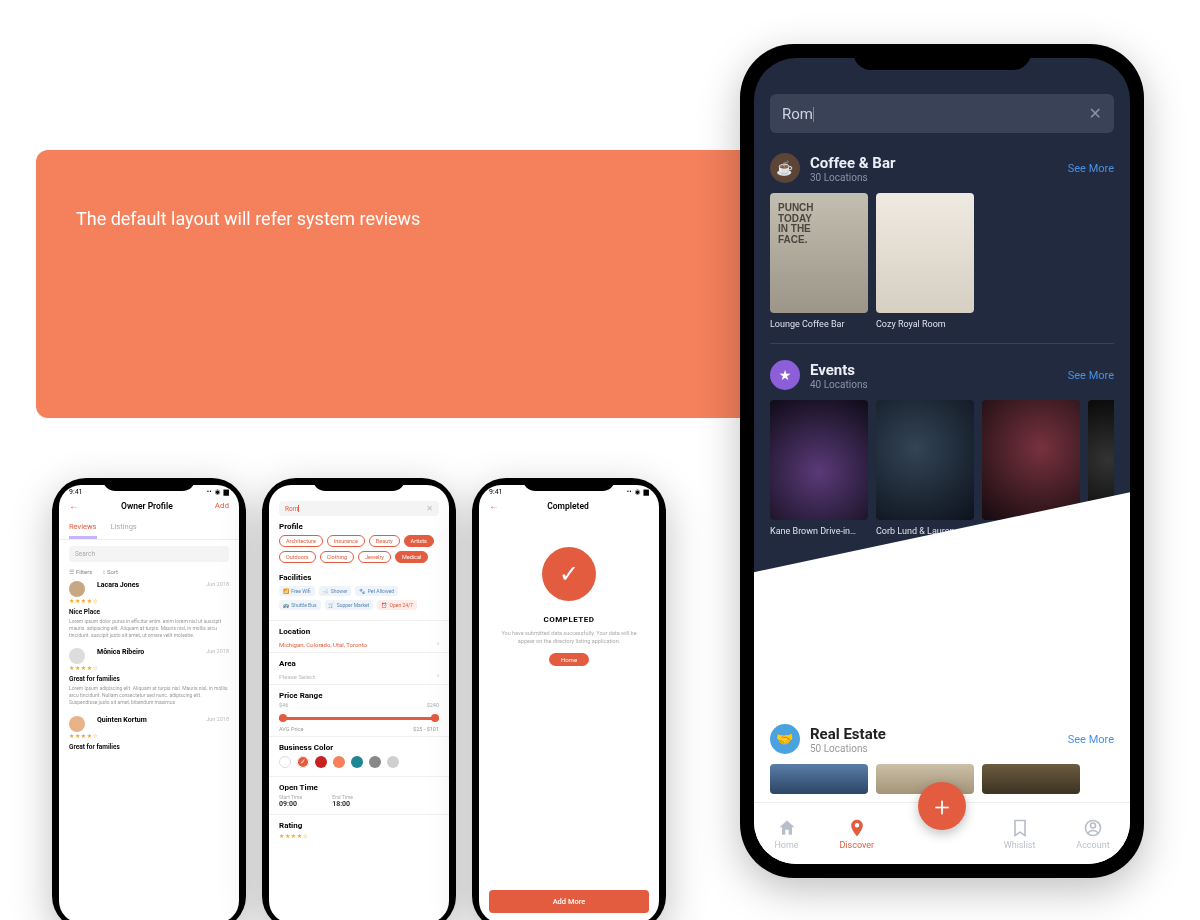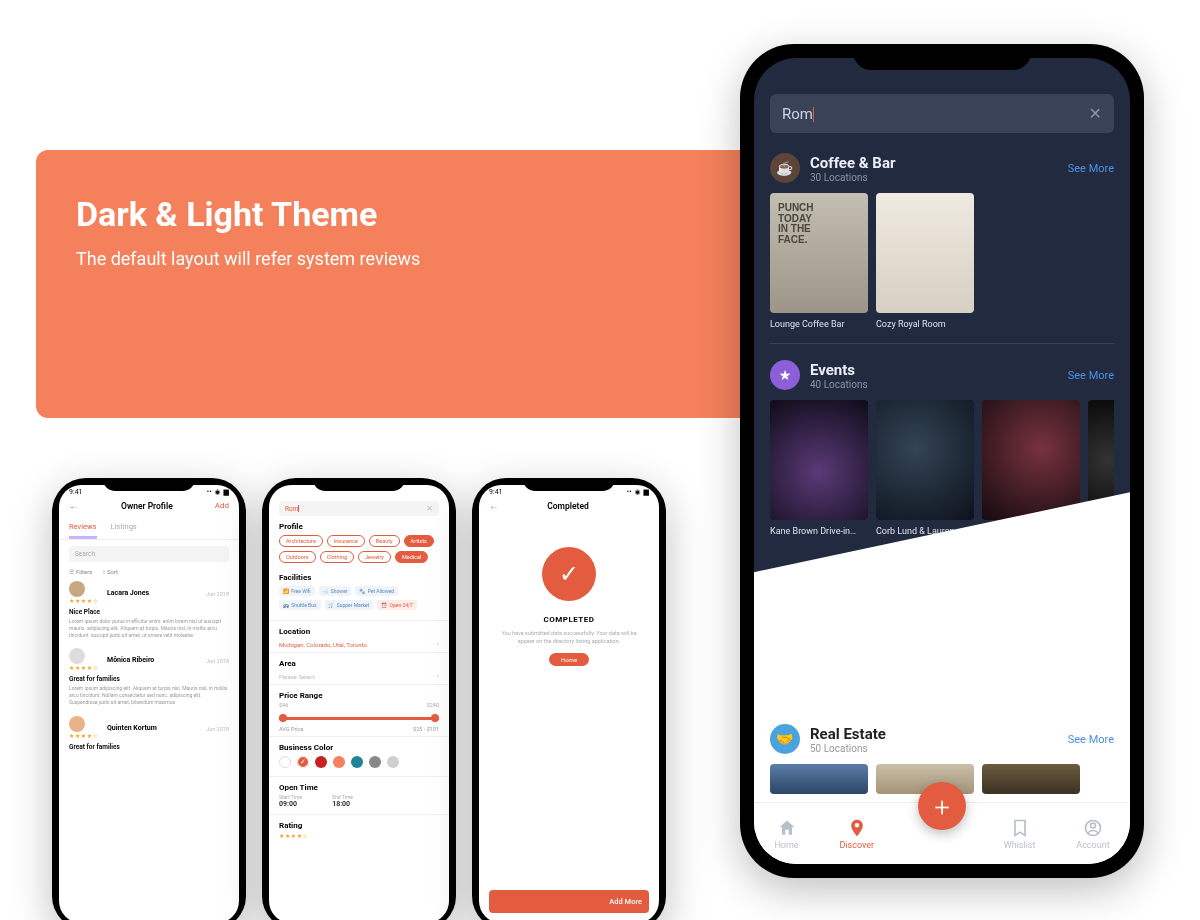--- a/index.html
+++ b/index.html
@@ -40,21 +40,21 @@
   .owner-info .meta { font-size:5.5px; color:#e35c3f; margin-top:2px; display:flex; align-items:center; gap:2px; }
   .owner-info .meta::before { content:"●"; font-size:6px; color:#e35c3f; }
   .qr { width:18px; height:18px; display:grid; grid-template:repeat(2,1fr)/repeat(2,1fr); gap:2px; }
   .qr span { background:#2c3e50; }
   .tabs { display:flex; gap:14px; padding:0 10px; font-size:7.5px; border-bottom:1px solid #eee; }
   .tabs .tab { padding:5px 0; color:#aaa; }
   .tabs .tab.active { color:#e35c3f; border-bottom:3px solid #c4b5fd; font-weight:400; }
   .search-sm { margin:6px 10px; background:#f4f4f4; border-radius:4px; padding:4px 6px; font-size:6.5px; color:#aaa; }
   .filters-row { display:flex; gap:10px; padding:0 10px; font-size:6px; color:#888; }
   .review { padding:6px 10px 4px; }
-  .review-head { display:flex; align-items:flex-end; gap:22px; }
+  .review-head { display:flex; align-items:flex-start; gap:12px; }
   .review-head .rav { width:16px; height:16px; border-radius:50%; background:#c8a882; }
   .review-head .rname { font-size:7px; font-weight:700; flex:1; }
   .review-head .rdate { font-size:5.5px; color:#bbb; }
   .review .rtitle { font-size:6.5px; font-weight:600; margin-top:4px; }
   .review .rbody { font-size:5px; color:#999; line-height:1.35; margin-top:2px; }
 
   
   .chips { display:flex; flex-wrap:wrap; gap:4px; padding:4px 10px; }
   .chip { font-size:5.5px; padding:2px 6px; border:1px solid #e35c3f; color:#e35c3f; border-radius:8px; }
   .chip.fill { background:#e35c3f; color:#fff; }
@@ -74,21 +74,21 @@
   .times { display:flex; padding:2px 10px; gap:30px; }
   .times div { font-size:5px; color:#aaa; }
   .times .tv { font-size:7px; color:#222; font-weight:600; }
 
   
   .done-wrap { display:flex; flex-direction:column; align-items:center; padding:20px 14px; flex:1; }
   .done-circle { width:54px; height:54px; background:#e35c3f; border-radius:50%; display:flex; align-items:center; justify-content:center; color:#fff; font-size:24px; margin-top:10px; }
   .done-t { font-size:8px; font-weight:700; margin-top:14px; letter-spacing:.5px; }
   .done-d { font-size:5.5px; color:#aaa; text-align:center; margin-top:6px; line-height:1.4; }
   .pill-btn { background:#e35c3f; color:#fff; font-size:6px; padding:3px 12px; border-radius:9px; margin-top:8px; }
-  .bottom-btn { position:absolute; bottom:10px; left:10px; right:10px; background:#e35c3f; color:#fff; text-align:right; padding:7px; border-radius:4px; font-size:7.5px; font-weight:500; }
+  .bottom-btn { position:absolute; bottom:10px; left:10px; right:10px; background:#e35c3f; color:#fff; text-align:center; padding:7px; border-radius:4px; font-size:7.5px; font-weight:500; }
 
   
   .big .screen { background:#222a3f; }
   .dark { color:#e7eaf2; flex:1; display:flex; flex-direction:column; overflow:hidden; }
   .searchbox { margin:36px 16px 14px; background:#3a4258; border-radius:6px; padding:10px 12px; display:flex; align-items:center; }
   .searchbox .txt { font-size:15px; color:#cdd2e0; flex:1; }
   .searchbox .cursor { display:inline-block; width:1px; height:15px; background:#e35c3f; vertical-align:middle; }
   .searchbox .clear { color:#8a92a8; font-size:16px; }
   .cat { padding:0 16px; }
   .cat-head { display:flex; align-items:center; gap:10px; margin-top:6px; }
@@ -126,21 +126,20 @@
   .img.f { background:radial-gradient(circle at 60% 40%,#77323e,#140a0e); }
   .img.g { background:radial-gradient(circle at 50% 50%,#333,#0a0a0a); }
   .img.re1 { background:linear-gradient(#5a7da8,#2c4666); }
   .img.re2 { background:linear-gradient(#cbbfa8,#a49579); }
   .img.re3 { background:linear-gradient(#6b5b3f,#3c3324); }
 </style>
 </head>
 <body>
 
 <div class="promo">
-  <h1>Dark &amp; Light Theme</h1>
   <p>The default layout will refer system reviews</p>
 </div>
 
 <div class="phone small" style="left:52px; top:478px;">
   <div class="notch"></div>
   <div class="screen">
     <div class="sbar">
       <span>9:41</span>
         <span class="icons"><span>••</span><span>◉</span><span>▆</span></span>
     </div>

